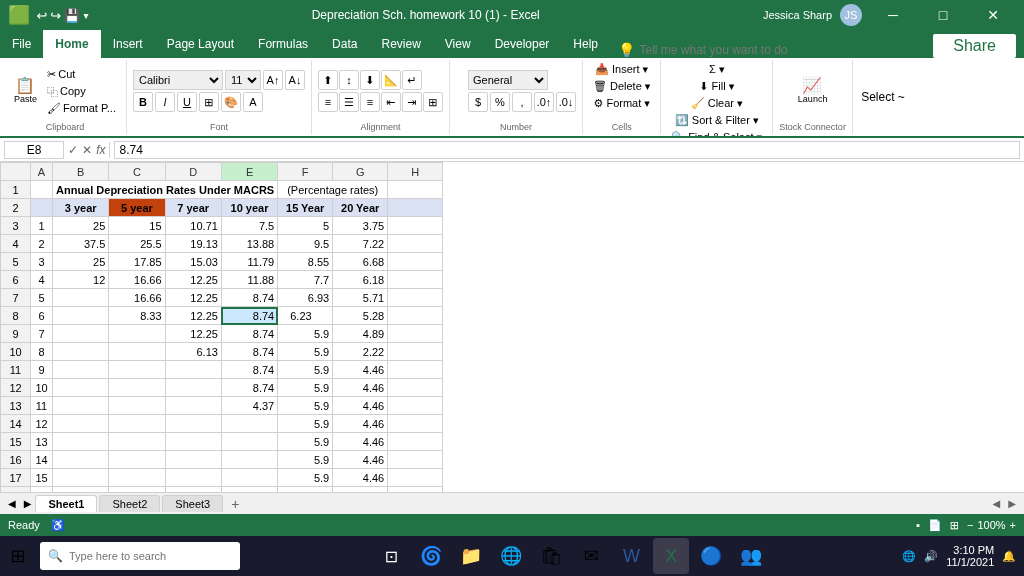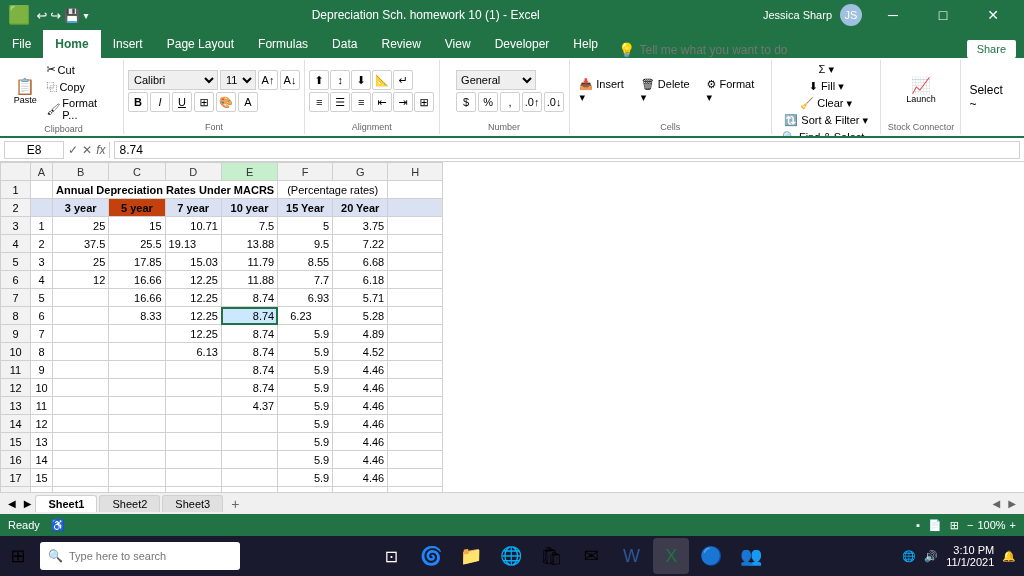--- a/index.html
+++ b/index.html
@@ -358,21 +358,21 @@
     <div class="ribbon-tab">Data</div>
     <div class="ribbon-tab">Review</div>
     <div class="ribbon-tab">View</div>
     <div class="ribbon-tab">Developer</div>
     <div class="ribbon-tab">Help</div>
     <div style="flex:1;display:flex;align-items:center;padding:0 8px;">
       <span style="font-size:14px;color:white;">💡</span>
       <input type="text" style="background: transparent; border: none; outline: none; color: white; font-size: 12px; margin-left: 4px; width: 200px;" placeholder="Tell me what you want to do">
     </div>
     <div style="display:flex;align-items:center;padding:0 8px;">
-      <button style="background:white;color:#217346;border:none;padding:3px 10px;cursor:pointer;font-size:11px;border-radius:2px;">Share</button>
+      <button style="background:white;color:#217346;border:none;padding:3px 20px;cursor:pointer;font-size:16px;border-radius:2px;">Share</button>
     </div>
   </div>
 
   <div id="ribbon-content">
 
     <div class="ribbon-group">
       <div class="ribbon-group-content">
         <div class="r-btn">
           <span class="icon">📋</span>
           <span>Paste</span>
@@ -456,21 +456,21 @@
             <div class="fmt-btn">.0↑</div>
             <div class="fmt-btn">.0↓</div>
           </div>
         </div>
       </div>
       <div class="ribbon-group-label">Number</div>
     </div>
 
 
     <div class="ribbon-group">
-      <div class="ribbon-group-content" style="flex-direction:row;gap:2px;">
+      <div class="ribbon-group-content" style="flex-direction:column;gap:2px;">
         <div class="r-btn-small">📥 Insert ▾</div>
         <div class="r-btn-small">🗑 Delete ▾</div>
         <div class="r-btn-small">⚙ Format ▾</div>
       </div>
       <div class="ribbon-group-label">Cells</div>
     </div>
 
     <div class="ribbon-group">
       <div class="ribbon-group-content" style="flex-direction:column;gap:2px;">
         <div class="r-btn-small">Σ ▾</div>
@@ -562,21 +562,21 @@
               <td style="text-align: right;">7.5</td>
               <td style="text-align: right;">5</td>
               <td style="text-align: right;">3.75</td>
               <td></td>
             </tr>
             <tr>
               <td class="row-num">4</td>
               <td style="text-align: center;">2</td>
               <td style="text-align: right;">37.5</td>
               <td style="text-align: right;">25.5</td>
-              <td style="text-align: left;">19.13</td>
+              <td style="text-align: right;">19.13</td>
               <td style="text-align: right;">13.88</td>
               <td style="text-align: right;">9.5</td>
               <td style="text-align: right;">7.22</td>
               <td></td>
             </tr>
             <tr>
               <td class="row-num">5</td>
               <td style="text-align: center;">3</td>
               <td style="text-align: right;">25</td>
               <td style="text-align: right;">17.85</td>
@@ -631,21 +631,21 @@
               <td></td>
             </tr>
             <tr>
               <td class="row-num">10</td>
               <td style="text-align: center;">8</td>
               <td></td>
               <td></td>
               <td style="text-align: right;">6.13</td>
               <td style="text-align: right;">8.74</td>
               <td style="text-align: right;">5.9</td>
-              <td style="text-align: right;">4.52</td>
+              <td style="text-align: right;">2.22</td>
               <td></td>
             </tr>
             <tr>
               <td class="row-num">11</td>
               <td style="text-align: center;">9</td>
               <td></td>
               <td></td>
               <td></td>
               <td style="text-align: right;">8.74</td>
               <td style="text-align: right;">5.9</td>

